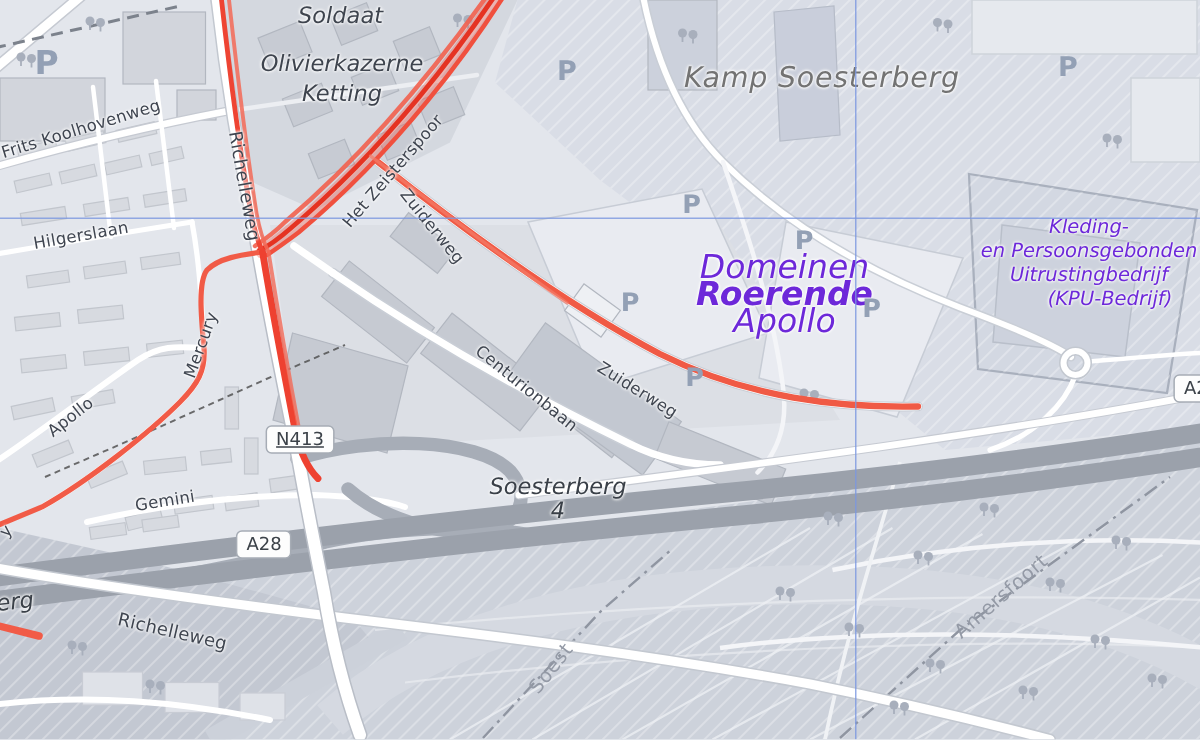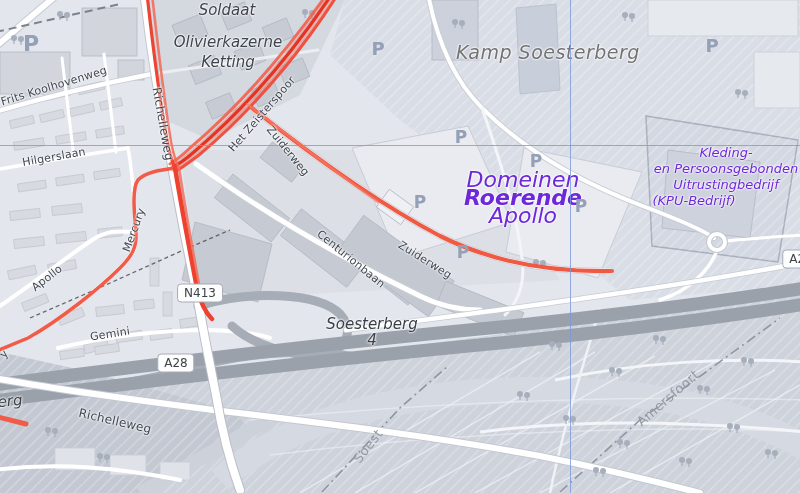--- a/index.html
+++ b/index.html
@@ -243,21 +243,21 @@
   <div class="lbl sold" style="left:227px;top:10px;">Soldaat</div>
   <div class="lbl sold" style="left:228px;top:42px;margin-top:20px;">Ketting</div>
   <div class="lbl sold" style="left:228px;top:42px;">Olivierkazerne</div>
   <div class="lbl area kamp" style="left:548px;top:52px;">Kamp Soesterberg</div>
   <div class="lbl area dom" style="left:523px;top:179px;">Domeinen</div>
   <div class="lbl area dom" style="left:523px;top:197px;font-weight:bold;">Roerende</div>
   <div class="lbl area dom" style="left:523px;top:215px;">Apollo</div>
   <div class="lbl area kpu" style="left:726px;top:152px;">Kleding-</div>
   <div class="lbl area kpu" style="left:726px;top:168px;">en Persoonsgebonden</div>
   <div class="lbl area kpu" style="left:726px;top:184px;">Uitrustingbedrijf</div>
-  <div class="lbl area kpu" style="left:694px;top:200px;">(KPU-Bedrijf)</div>
+  <div class="lbl area kpu" style="left:740px;top:200px;">(KPU-Bedrijf)</div>
 
   <div class="lbl st" style="left:54px;top:86px;--r:-17deg;">Frits Koolhovenweg</div>
   <div class="lbl st" style="left:54px;top:157px;--r:-10deg;">Hilgerslaan</div>
   <div class="lbl st" style="left:163px;top:124px;--r:80deg;font-size:12px;">Richelleweg</div>
   <div class="lbl st" style="left:134px;top:230px;--r:-70deg;">Mercury</div>
   <div class="lbl st" style="left:47px;top:278px;--r:-38deg;">Apollo</div>
   <div class="lbl st" style="left:110px;top:334px;--r:-9deg;">Gemini</div>
   <div class="lbl st" style="left:351px;top:259px;--r:39deg;">Centurionbaan</div>
   <div class="lbl st" style="left:288px;top:151px;--r:51deg;">Zuiderweg</div>
   <div class="lbl st" style="left:425px;top:260px;--r:32deg;">Zuiderweg</div>
@@ -265,21 +265,21 @@
   <div class="lbl st" style="left:115px;top:421px;--r:13deg;font-size:12px;">Richelleweg</div>
   <div class="lbl exitlbl frag" style="left:10px;top:401px;--r:-6deg;">erg</div>
   <div class="lbl st frag" style="left:4px;top:354px;--r:-50deg;">y</div>
 
   <div class="lbl boundary" style="left:668px;top:398px;--r:-41deg;">Amersfoort</div>
   <div class="lbl boundary" style="left:368px;top:446px;--r:-52deg;">Soest</div>
 
   <div class="lbl exitlbl" style="left:372px;top:324px;text-align:center;">Soesterberg</div>
   <div class="lbl exitlbl" style="left:372px;top:340px;">4</div>
 
-  <div class="badge" style="left:200px;top:293px;">N413</div>
+  <div class="badge" style="left:200px;top:293px;text-decoration:underline;">N413</div>
   <div class="badge" style="left:176px;top:363px;">A28</div>
   <div class="badge" style="left:801px;top:259px;">A28</div>
 
   <div class="lbl pico" style="left:31px;top:43px;font-size:22px;">P</div>
   <div class="lbl pico" style="left:378px;top:48px;font-size:18px;">P</div>
   <div class="lbl pico" style="left:712px;top:45px;font-size:18px;">P</div>
   <div class="lbl pico" style="left:461px;top:137px;">P</div>
   <div class="lbl pico" style="left:536px;top:161px;">P</div>
   <div class="lbl pico" style="left:420px;top:202px;">P</div>
   <div class="lbl pico" style="left:463px;top:252px;">P</div>

